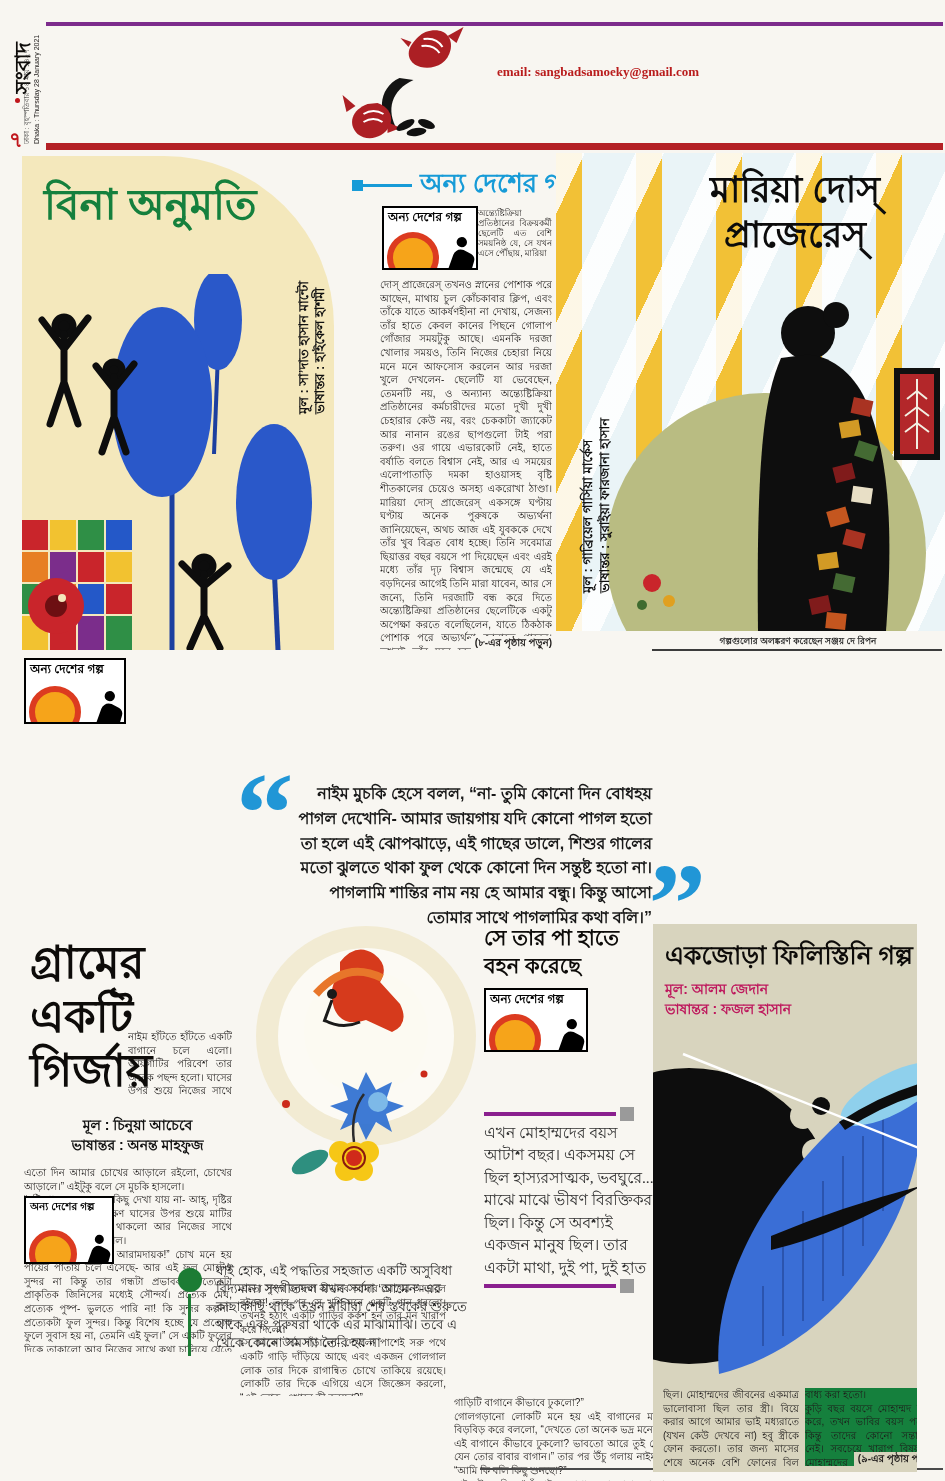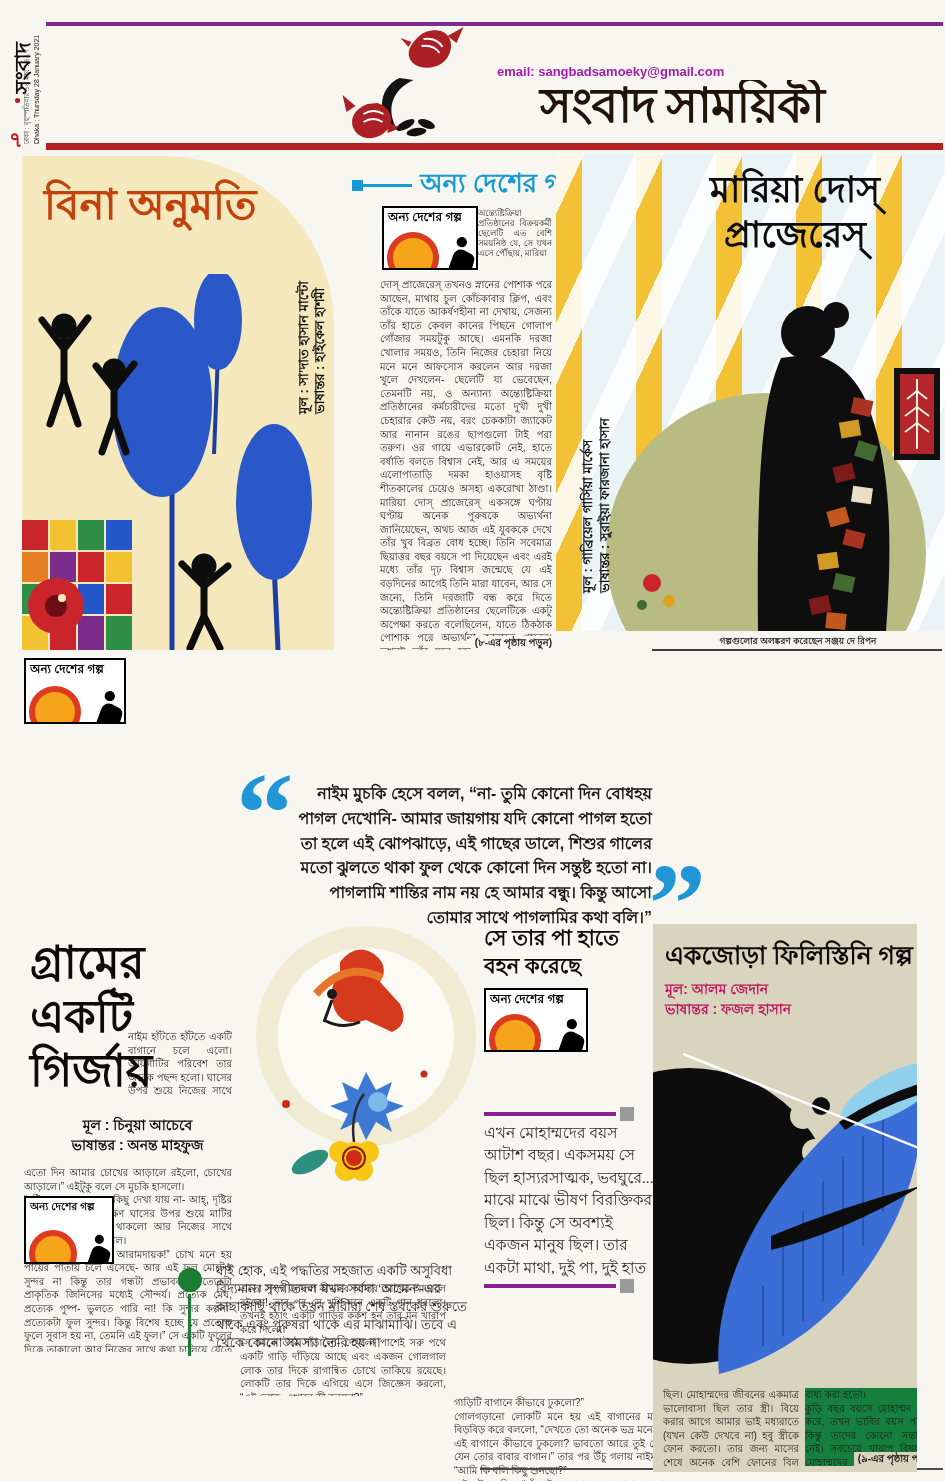--- a/index.html
+++ b/index.html
@@ -12,30 +12,30 @@
   .vtext{writing-mode:vertical-rl;transform:rotate(180deg);}
   
   .strip-nameplate{left:6px;top:16px;width:30px;height:78px;font-weight:900;font-size:21px;color:#0e0c0a;overflow:hidden;}
   .strip-dot{left:15px;top:98px;width:5px;height:5px;border-radius:50%;background:#c0161c;}
   .strip-dates{left:22px;top:16px;width:20px;height:128px;font-size:7px;line-height:1.45;color:#2a2a2a;overflow:hidden;}
   .strip-pageno{left:9px;top:124px;font-size:21px;font-weight:bold;color:#c0161c;}
   
   .rule-purple{left:46px;top:22px;width:897px;height:4px;background:#7d2c8c;}
   .rule-red{left:46px;top:143px;width:897px;height:7px;background:#b42025;}
   .bird-logo{left:338px;top:26px;width:138px;height:118px;}
-  .masthead-email{left:497px;top:64px;width:280px;font-size:13px;font-weight:bold;color:#a21caf;}
+  .masthead-email{left:497px;top:64px;width:280px;font-size:13px;font-weight:bold;color:#b91c1c;font-family:Liberation Serif, serif;}
   .masthead-title{left:462px;top:80px;width:440px;text-align:center;font-family:"Liberation Serif",serif;font-weight:bold;font-size:48px;line-height:1.1;color:#211308;letter-spacing:-1px;overflow:hidden;height:62px;}
   
   .badge{position:absolute;background:#fff;border:2px solid #000;overflow:hidden;}
   .badge-label{font-weight:bold;font-size:12px;line-height:1.1;padding:3px 3px 0 4px;white-space:nowrap;overflow:hidden;color:#000;}
   .badge-circle{position:absolute;left:3px;bottom:-16px;width:40px;height:40px;border-radius:50%;background:#f6a41a;border:6px solid #dc3b20;}
   .badge-person{position:absolute;right:1px;bottom:0;width:34px;height:32px;}
   
   .panel-bina{left:22px;top:156px;width:312px;height:494px;background:#f4e8bc;border-radius:0 170px 0 0;overflow:hidden;}
-  .bina-headline{position:absolute;left:22px;top:16px;font-size:42px;font-weight:bold;color:#c2410c;white-space:nowrap;}
+  .bina-headline{position:absolute;left:22px;top:16px;font-size:42px;font-weight:bold;color:#15803d;white-space:nowrap;}
   .bina-byline{position:absolute;right:4px;top:8px;height:250px;width:34px;font-size:13px;font-weight:bold;line-height:1.25;color:#111;}
   .bina-art{position:absolute;left:0;top:118px;width:312px;height:376px;}
   
   .section-header{left:352px;top:163px;width:296px;display:flex;align-items:center;}
   .sh-line{flex:1;height:3px;background:#179bd7;}
   .sh-sq{width:11px;height:11px;background:#179bd7;}
   .sh-title{margin:0 8px;font-size:26px;font-weight:bold;color:#179bd7;white-space:nowrap;}
   .maria-lead{left:478px;top:208px;width:74px;height:64px;font-size:8.5px;line-height:1.18;text-align:justify;overflow:hidden;}
   .maria-body{left:380px;top:278px;width:172px;height:372px;}
   
@@ -102,21 +102,20 @@
     <path d="M84,13 q13,-2 19,8 M82,20 q12,-2 18,7" stroke="#fff" stroke-width="2" fill="none"></path>
     <path d="M28,78 C12,84 8,98 18,108 C28,116 44,112 50,100 C55,90 48,80 38,77 Z" fill="#ac1f24"></path>
     <path d="M16,80 l-13,-11 4,17 z" fill="#ac1f24"></path>
     <path d="M48,96 l13,6 -13,5 z" fill="#ac1f24"></path>
     <path d="M24,88 q10,-6 20,0 M24,96 q10,-6 19,0" stroke="#fff" stroke-width="2" fill="none"></path>
     <ellipse cx="66" cy="99" rx="10" ry="4" fill="#111" transform="rotate(-28 66 99)"></ellipse>
     <ellipse cx="77" cy="106" rx="10" ry="4" fill="#111" transform="rotate(-8 77 106)"></ellipse>
     <ellipse cx="87" cy="98" rx="9" ry="4" fill="#111" transform="rotate(22 87 98)"></ellipse>
   </svg>
   <div class="abs masthead-email">email: sangbadsamoeky@gmail.com</div>
-  <div class="abs masthead-title">সংবাদ সাময়িকী</div>
   <div class="abs rule-red"></div>
 
   <div class="abs panel-bina">
     <div class="bina-headline">বিনা অনুমতি</div>
     <div class="bina-byline vtext prelines">মূল : সা’দাত হাসান মান্টো
 ভাষান্তর : হাইকেল হাশমী</div>
     <svg class="bina-art" viewBox="0 0 312 376">
       <line x1="150" y1="170" x2="150" y2="376" stroke="#1c3f9f" stroke-width="5"></line>
       <line x1="252" y1="290" x2="256" y2="376" stroke="#1c3f9f" stroke-width="5"></line>
       <line x1="196" y1="80" x2="192" y2="180" stroke="#1c3f9f" stroke-width="4"></line>

